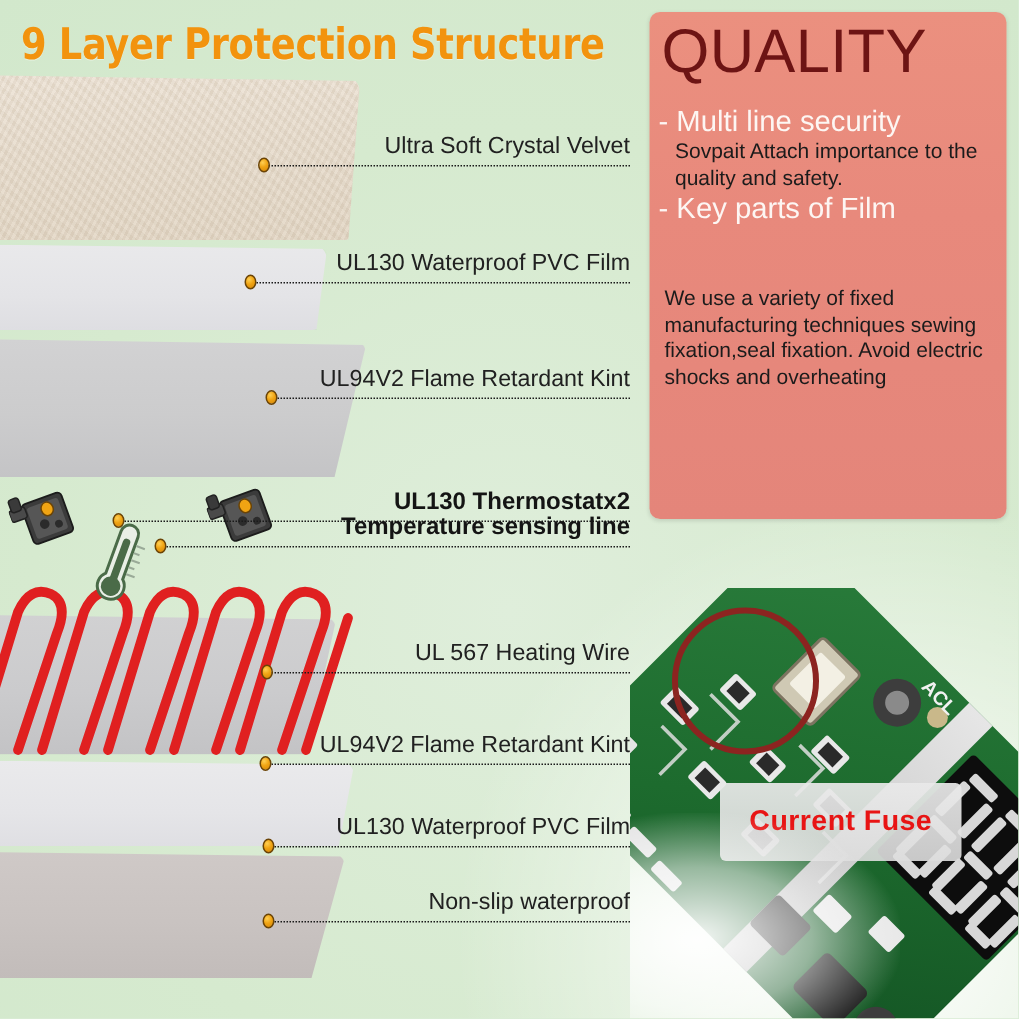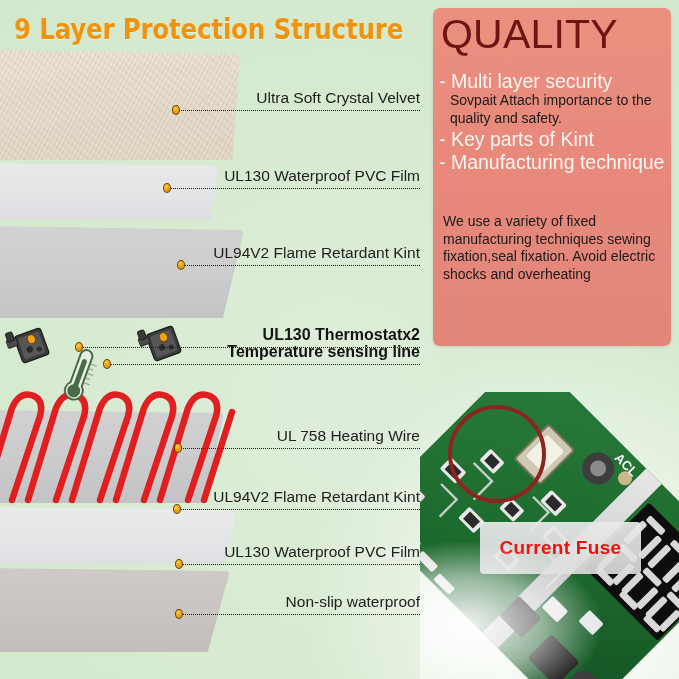--- a/index.html
+++ b/index.html
@@ -221,21 +221,21 @@
         <div class="lbl">UL130 Thermostatx2</div>
       </div>
       <div class="row bold" style="top: 364px;">
         <div class="dash" style="left: 107px;"></div>
         <div class="dot" style="left: 103px;"></div>
         <div class="lbl">Temperature sensing line</div>
       </div>
       <div class="row" style="top: 448px;">
         <div class="dash" style="left: 178px;"></div>
         <div class="dot" style="left: 174px;"></div>
-        <div class="lbl">UL 758 Heating Wire</div>
+        <div class="lbl">UL 567 Heating Wire</div>
       </div>
       <div class="row" style="top: 509px;">
         <div class="dash" style="left: 177px;"></div>
         <div class="dot" style="left: 173px;"></div>
         <div class="lbl">UL94V2 Flame Retardant Kint</div>
       </div>
       <div class="row" style="top: 564px;">
         <div class="dash" style="left: 179px;"></div>
         <div class="dot" style="left: 175px;"></div>
         <div class="lbl">UL130 Waterproof PVC Film</div>
@@ -245,26 +245,25 @@
         <div class="dot" style="left: 175px;"></div>
         <div class="lbl">Non-slip waterproof</div>
       </div>
     </div>
 
   <div id="title">9 Layer Protection Structure</div>
 
   <div id="quality">
     <div id="qtitle">QUALITY</div>
 
-    <div class="qhead">- Multi layer security</div>
+    <div class="qhead">- Multi line security</div>
     <div class="qbody">Sovpait Attach importance to the quality and safety.</div>
 
-    <div class="qhead">- Key parts of Kint</div>
-
-    <div class="qhead">- Manufacturing technique</div>
+    <div class="qhead">- Key parts of Film</div>
+
     <div class="qbody neg">We use a variety of fixed manufacturing techniques sewing fixation,seal fixation. Avoid electric shocks and overheating</div>
   </div>
 
   <div id="pcb">
     <svg id="pcbInner" viewBox="0 0 339 367" preserveAspectRatio="xMidYMid slice">
       <defs>
         <linearGradient id="pg" x1="0" y1="0" x2="1" y2="1">
           <stop offset="0" stop-color="#2a7d3c"></stop>
           <stop offset=".5" stop-color="#1d6b2e"></stop>
           <stop offset="1" stop-color="#135223"></stop>

